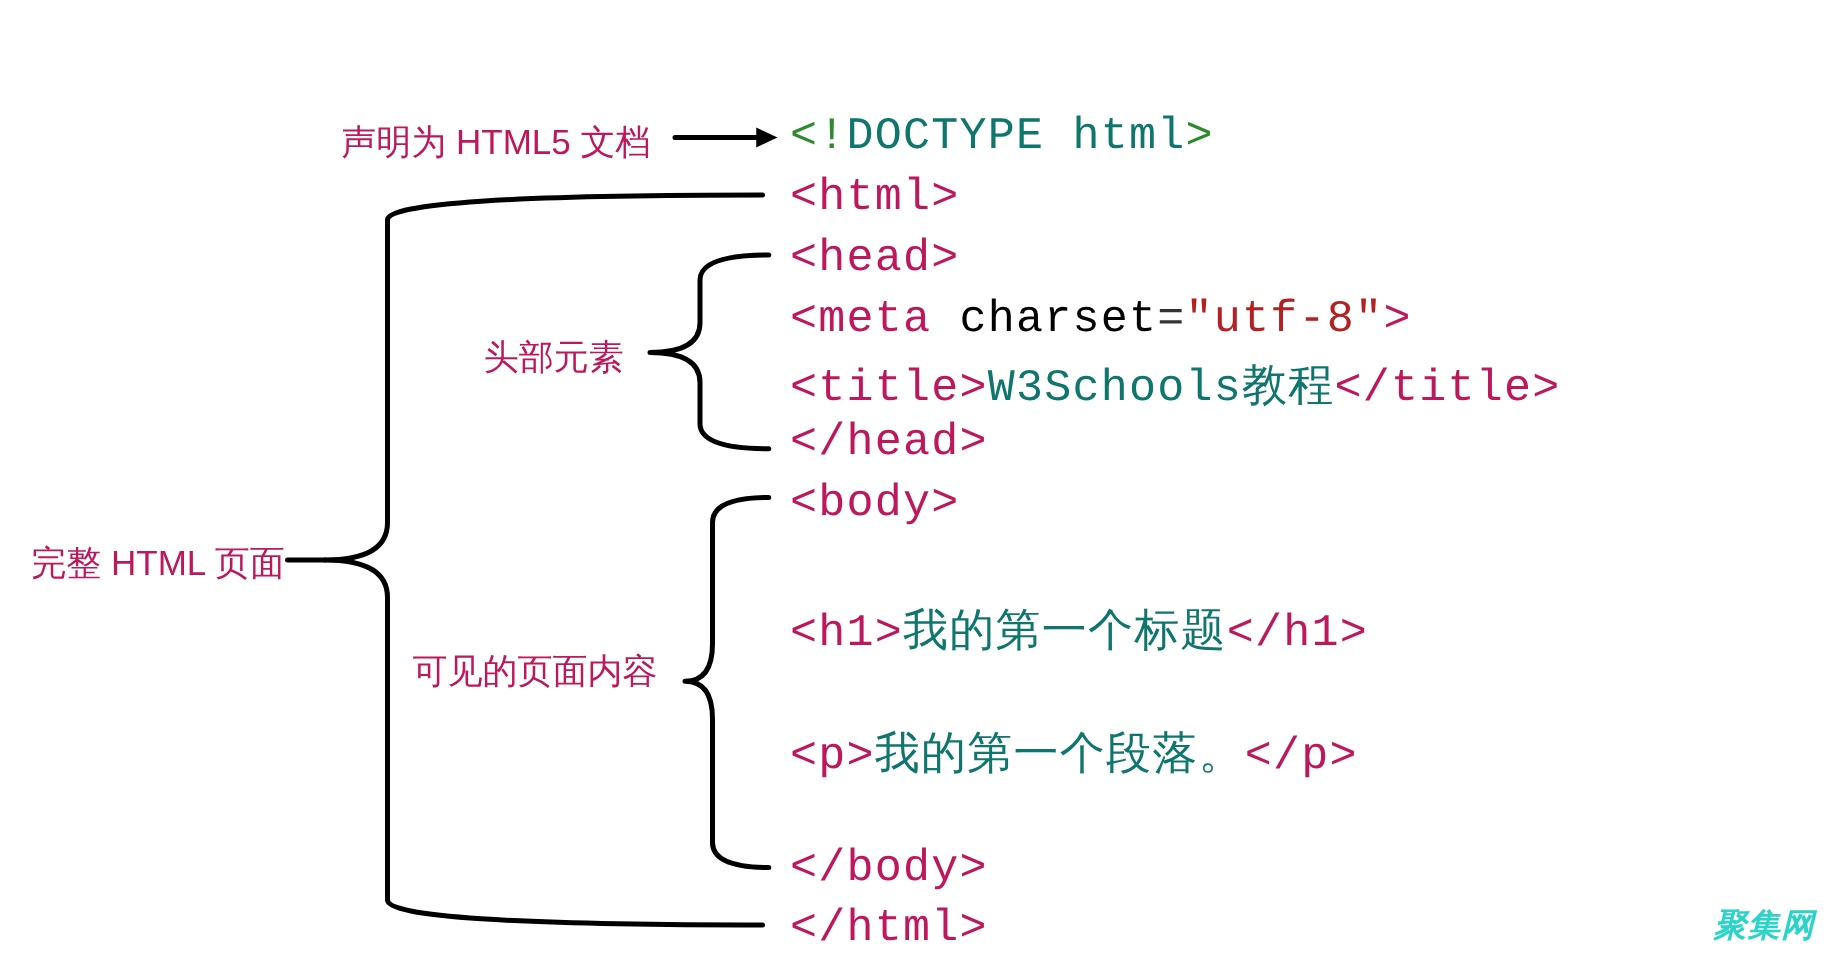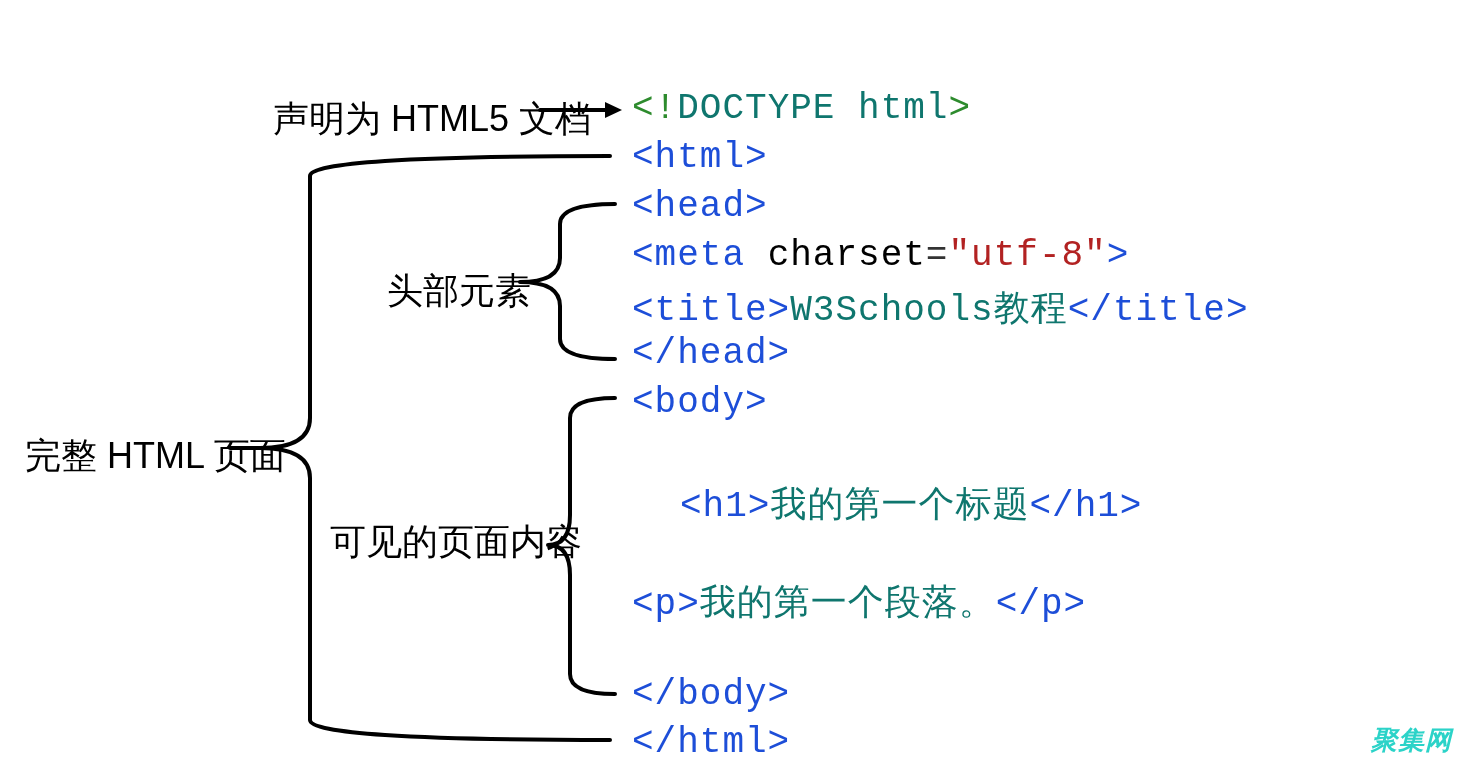--- a/index.html
+++ b/index.html
@@ -8,32 +8,32 @@
     width: 1462px;
     height: 764px;
     background: #ffffff;
     font-family: "Microsoft YaHei", "Helvetica Neue", Arial, sans-serif;
     color: #333;
     position: relative;
     overflow: hidden;
   }
   .label {
     position: absolute;
-    font-size: 36px;
-    color: #000000;
+    font-size: 28px;
+    color: #be185d;
     white-space: nowrap;
   }
   .codeline {
     position: absolute;
     font-family: Menlo, Consolas, "Courier New", monospace;
     font-size: 36px;
     white-space: pre;
     letter-spacing: 1px;
   }
-  .tag { color: #1d4ed8; }
+  .tag { color: #be185d; }
   .doctype-bang { color: #2d8b2d; }
   .doctype-word { color: #0f766e; font-weight: 500; }
   .attr { color: #000000; }
   .val { color: #b22222; }
   .txt { color: #0f766e; }
   .eq { color: #333; }
   .watermark {
     position: absolute;
     right: 10px;
     bottom: 6px;
@@ -75,21 +75,21 @@
 <div class="codeline" style="left:632px; top:186px;"><span class="tag">&lt;head&gt;</span></div>
 
 <div class="codeline" style="left:632px; top:235px;"><span class="tag">&lt;meta </span><span class="attr">charset</span><span class="eq">=</span><span class="val">"utf-8"</span><span class="tag">&gt;</span></div>
 
 <div class="codeline" style="left:632px; top:284px;"><span class="tag">&lt;title&gt;</span><span class="txt">W3Schools教程</span><span class="tag">&lt;/title&gt;</span></div>
 
 <div class="codeline" style="left:632px; top:333px;"><span class="tag">&lt;/head&gt;</span></div>
 
 <div class="codeline" style="left:632px; top:382px;"><span class="tag">&lt;body&gt;</span></div>
 
-<div class="codeline" style="left:632px; top:480px;margin-left:48px;"><span class="tag">&lt;h1&gt;</span><span class="txt">我的第一个标题</span><span class="tag">&lt;/h1&gt;</span></div>
+<div class="codeline" style="left:632px; top:480px;"><span class="tag">&lt;h1&gt;</span><span class="txt">我的第一个标题</span><span class="tag">&lt;/h1&gt;</span></div>
 
 <div class="codeline" style="left:632px; top:578px;"><span class="tag">&lt;p&gt;</span><span class="txt">我的第一个段落。</span><span class="tag">&lt;/p&gt;</span></div>
 
 <div class="codeline" style="left:632px; top:674px;"><span class="tag">&lt;/body&gt;</span></div>
 
 <div class="codeline" style="left:632px; top:722px;"><span class="tag">&lt;/html&gt;</span></div>
 
 <svg class="overlay">
 
   <line x1="540" y1="110" x2="605" y2="110"></line>

